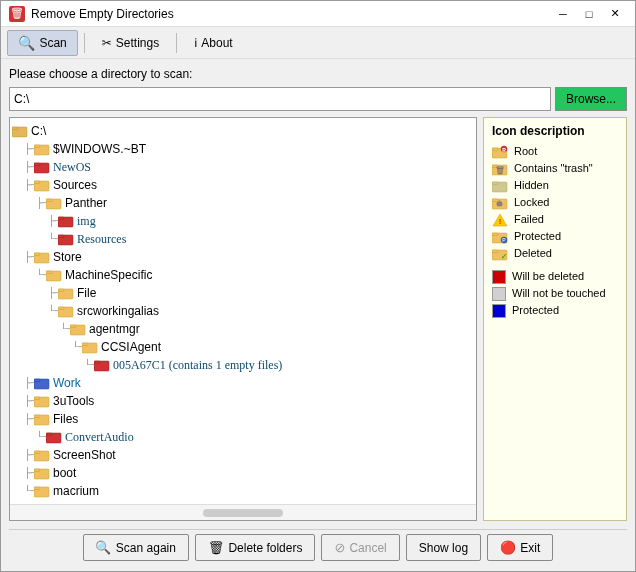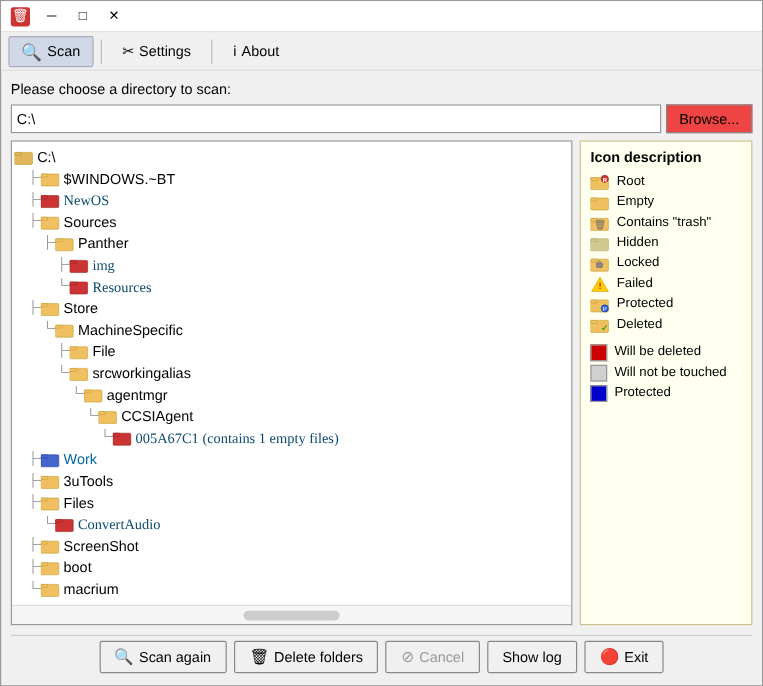--- a/index.html
+++ b/index.html
@@ -105,21 +105,21 @@
       height: 24px;
       border: 1px solid #999;
       padding: 2px 4px;
       font-size: 12px;
       background: white;
     }
     .browse-btn {
       height: 24px;
       padding: 0 10px;
       border: 1px solid #888;
-      background: #ef4444;
+      background: #22c55e;
       cursor: pointer;
       font-size: 12px;
     }
 
     .main-area {
       display: flex;
       flex: 1;
       gap: 6px;
       min-height: 0;
     }
@@ -262,20 +262,21 @@
   </style>
 </head>
 <body>
 
 <div class="window">
 
   <div class="title-bar">
     <div class="title-bar-icon">
       <span style="font-size:11px;">🗑</span>
     </div>
+    <span class="title-text">Remove Empty Directories</span>
     <div class="title-controls">
       <button class="title-btn">─</button>
       <button class="title-btn">□</button>
       <button class="title-btn close">✕</button>
     </div>
   </div>
 
   <div class="toolbar">
     <button class="toolbar-btn active">
       <span style="font-size:14px;">🔍</span>
@@ -552,29 +553,20 @@
             <svg width="16" height="14" viewBox="0 0 16 14">
               <rect x="0" y="3" width="15" height="10" rx="1" fill="#f0c060" stroke="#c0a030" stroke-width="0.5"></rect>
               <rect x="0" y="3" width="6" height="2.5" rx="1" fill="#f0c060" stroke="#c0a030" stroke-width="0.5"></rect>
               <circle cx="12" cy="4" r="3" fill="#cc3333" stroke="#992222" stroke-width="0.5"></circle>
               <text x="12" y="6.5" text-anchor="middle" font-size="5" fill="white" font-weight="bold">R</text>
             </svg>
           </span>
           <span>Root</span>
         </div>
 
-        <div class="icon-row">
-          <span class="icon-shape">
-            <svg width="16" height="14" viewBox="0 0 16 14">
-              <rect x="0" y="3" width="15" height="10" rx="1" fill="#f0c060" stroke="#c0a030" stroke-width="0.5"></rect>
-              <rect x="0" y="3" width="6" height="2.5" rx="1" fill="#f0c060" stroke="#c0a030" stroke-width="0.5"></rect>
-            </svg>
-          </span>
-          <span>Empty</span>
-        </div>
 
         <div class="icon-row">
           <span class="icon-shape">
             <svg width="16" height="14" viewBox="0 0 16 14">
               <rect x="0" y="3" width="15" height="10" rx="1" fill="#f0c060" stroke="#c0a030" stroke-width="0.5"></rect>
               <rect x="0" y="3" width="6" height="2.5" rx="1" fill="#f0c060" stroke="#c0a030" stroke-width="0.5"></rect>
               <text x="8" y="11" text-anchor="middle" font-size="8" fill="#666">🗑</text>
             </svg>
           </span>
           <span>Contains "trash"</span>

